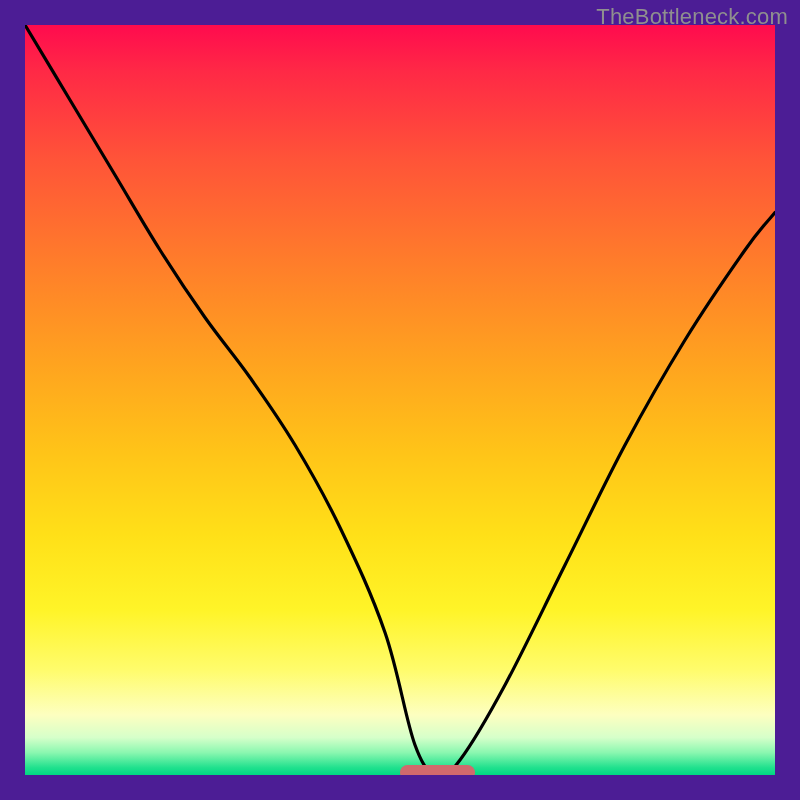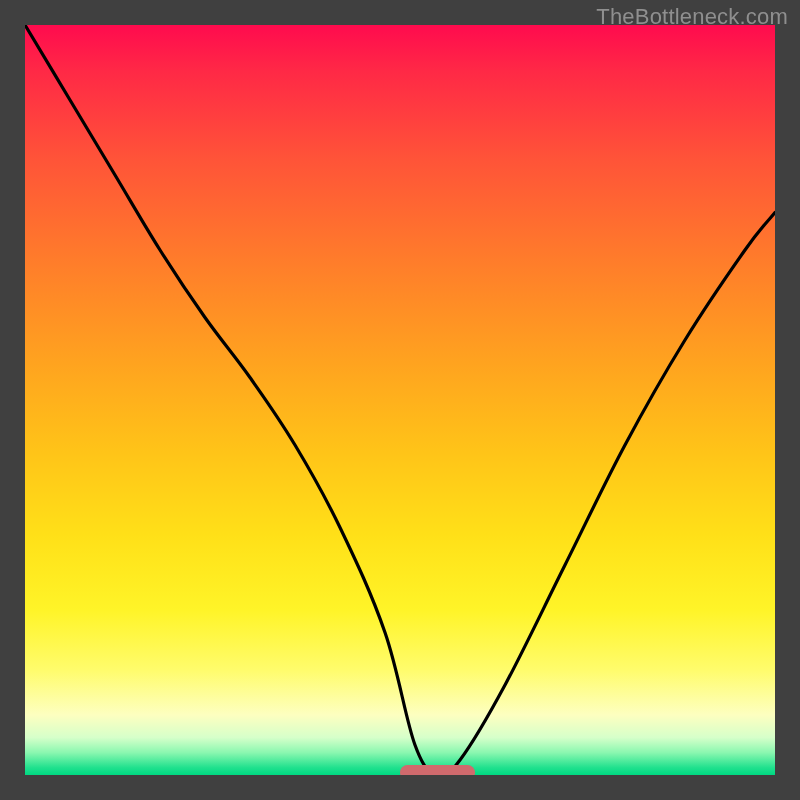--- a/index.html
+++ b/index.html
@@ -7,21 +7,21 @@
     padding: 0;
     width: 800px;
     height: 800px;
     background: #000;
     overflow: hidden;
     font-family: Arial, Helvetica, sans-serif;
   }
   .frame {
     position: absolute;
     inset: 0;
-    background: #404040;
+    background: #4c1d95;
     padding-left: 39px;
   }
   .plot-area {
     position: absolute;
     left: 25px;
     top: 25px;
     width: 750px;
     height: 750px;
     overflow: hidden;
   }

